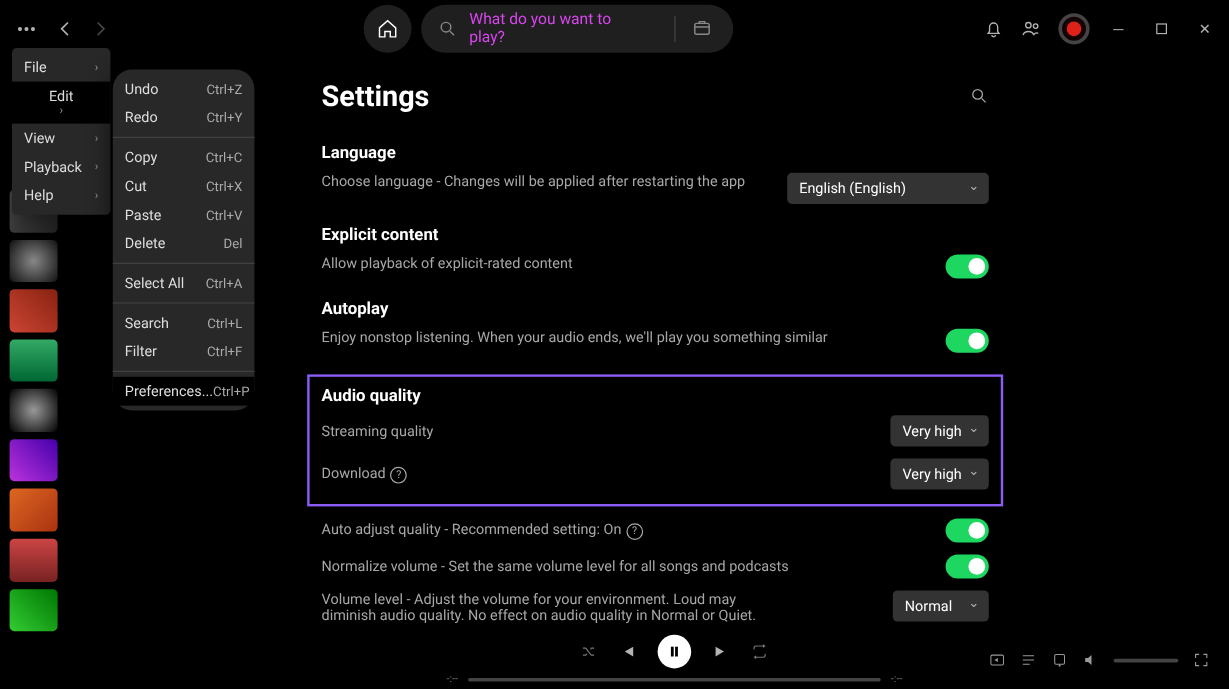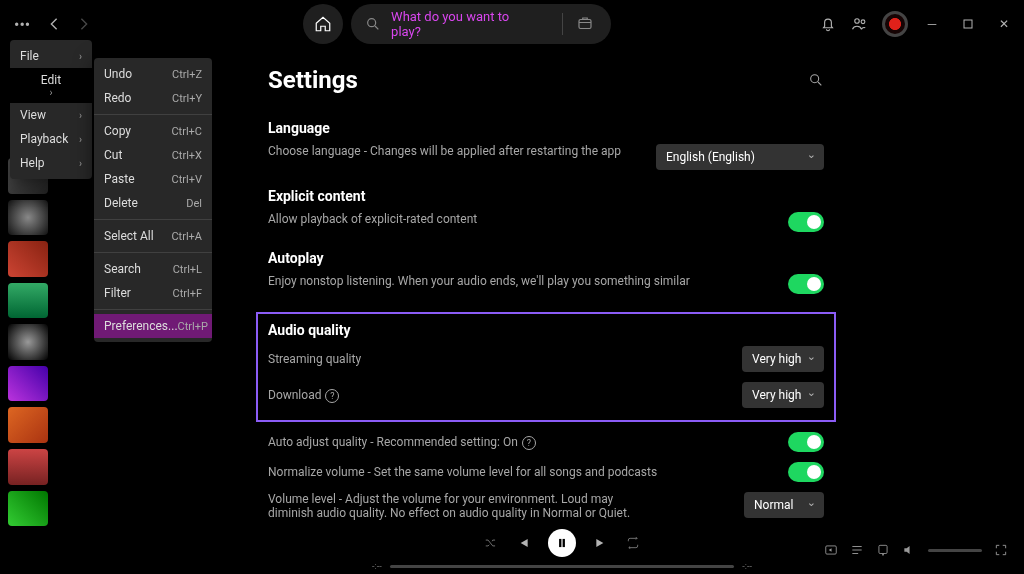--- a/index.html
+++ b/index.html
@@ -35,24 +35,24 @@
   .toggle { width:36px; height:20px; border-radius:10px; background:#1ed760; position:relative; cursor:pointer; flex-shrink:0;}
   .toggle .knob { width:14px; height:14px; border-radius:50%; background:#fff; position:absolute; top:3px; right:3px; }
   .section { margin-bottom:18px; }
   .redbox { border:2px solid #8b5cf6; padding:8px 10px; margin:0 -12px 10px -12px;}
   .subrow { display:flex; align-items:center; justify-content:space-between; font-size:12px; color:#a7a7a7; margin-bottom:10px;}
   .info-circle{display:inline-flex; width:14px; height:14px; border:1px solid #a7a7a7; border-radius:50%; font-size:9px; align-items:center; justify-content:center; margin-left:4px; color:#a7a7a7;}
   .menu-main { position:absolute; top:40px; left:10px; width:82px; background:#282828; border-radius:4px; box-shadow:0 4px 20px rgba(0,0,0,0.6); z-index:10; padding:4px 0;}
   .menu-item { display:flex; align-items:center; justify-content:space-between; padding:5px 10px; font-size:12px; color:#ddd; cursor:pointer;}
   .menu-item .chev { font-size:10px; color:#999;}
   .menu-item.active { background:#000000;flex-direction:column; }
-  .menu-sub { position:absolute; top:58px; left:94px; width:118px; background:#282828; border-radius:4px; box-shadow:0 4px 20px rgba(0,0,0,0.6); z-index:10; padding:4px 0;}
+  .menu-sub { position:absolute; top:58px; left:94px; width:118px; background:#282828; border-radius:16px; box-shadow:0 4px 20px rgba(0,0,0,0.6); z-index:10; padding:4px 0;}
   .sub-item { display:flex; align-items:center; justify-content:space-between; padding:5px 10px; font-size:12px; color:#ddd; cursor:pointer;}
   .sub-item .shortcut { color:#aaa; font-size:11px;}
-  .sub-item.active { background:#701a75;}
+  .sub-item.active { background:#000000;}
   .menu-div { height:1px; background:#404040; margin:4px 0;}
   .player { position:absolute; bottom:0; left:0; right:0; height:48px; display:flex; align-items:center; color:#999;}
   .pl-left{width:300px;}
   .pl-center{flex:1; display:flex; flex-direction:column; align-items:center; gap:4px;}
   .pl-ctrls{display:flex; align-items:center; gap:18px;}
   .play-btn{width:28px; height:28px; border-radius:50%; background:#fff; display:flex; align-items:center; justify-content:center; cursor:pointer;}
   .prog{display:flex; align-items:center; gap:8px; font-size:9px; color:#777; width:100%; max-width:380px;}
   .prog-bar{flex:1; height:3px; background:#444; border-radius:2px;}
   .pl-right{width:200px; display:flex; align-items:center; justify-content:flex-end; gap:12px; padding-right:16px;}
   .vol-bar{width:60px; height:3px; background:#444; border-radius:2px;}

